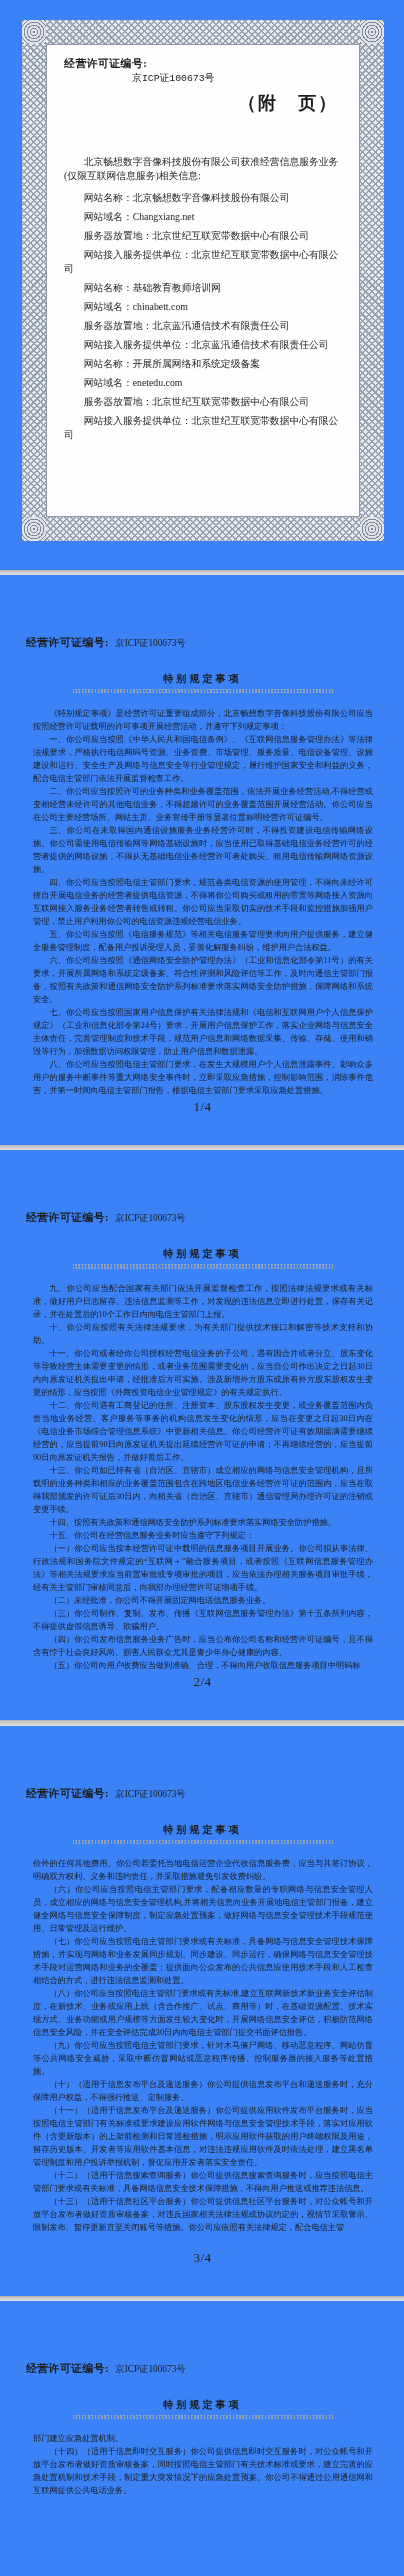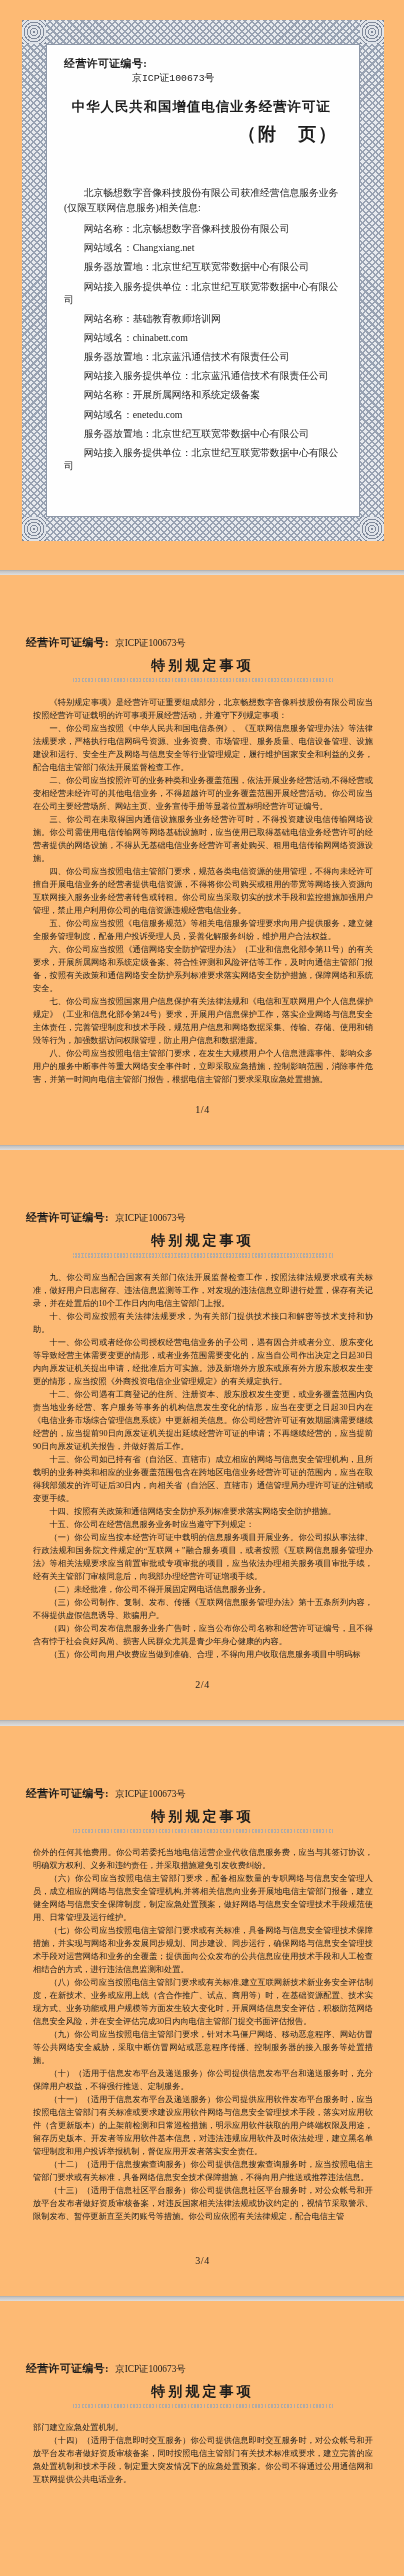--- a/index.html
+++ b/index.html
@@ -1,17 +1,17 @@
 <!DOCTYPE html>
 <html style="font-size:8.2px"><head>
 <meta charset="utf-8">
 <style>
   html,body{margin:0;padding:0;background:#e9e9e9;}
   body{width:405px;font-family:"Liberation Serif","DejaVu Serif",serif;color:#1c1c1c;}
-  .page{position:relative;width:405px;height:570px;background:#fdba74;overflow:hidden;}
+  .page{position:relative;width:405px;height:570px;background:#3b82f6;overflow:hidden;}
   .page-sep{height:5.2px;background:linear-gradient(180deg,#c2c2c2,#dedede);border-top:0.5px solid #b5b5b5;box-sizing:border-box;}
 
   
   .cert-frame{position:absolute;left:21.6px;right:21px;top:19.6px;bottom:29px;
     background:
       repeating-linear-gradient(45deg,#98a2b2 0 1.5px,rgba(0,0,0,0) 1.5px 4.6px),
       repeating-linear-gradient(-45deg,#98a2b2 0 1.5px,rgba(0,0,0,0) 1.5px 4.6px),
       #e7eaee;}
   .cert-corner{position:absolute;width:24px;height:24px;
     background:repeating-radial-gradient(circle at 50% 50%,#7e889a 0 1px,#dfe3e9 1px 3.1px);}
@@ -23,43 +23,42 @@
   .cert-title{font-size:13.4px;font-weight:700;text-align:center;letter-spacing:1px;margin-top:13.4px;}
   .cert-subtitle{font-size:18px;font-weight:700;text-align:right;margin-top:6px;letter-spacing:2.1px;}
   .cert-intro{font-size:9.8px;line-height:14.4px;text-indent:2em;margin-top:40px;text-align:justify;}
   .cert-entries{margin-top:7.2px;}
   .cert-entries p{font-size:9.8px;line-height:13.4px;margin:0 0 5.7px;text-indent:2em;text-align:justify;}
 
   
   .sp-header{margin:61px 0 0 26px;}
   .sp-license-label{font-size:10.8px;font-weight:700;letter-spacing:0.5px;}
   .sp-license-no{font-size:9.3px;margin-left:4.1px;}
-  .sp-title{font-size:14px;font-weight:700;text-align:center;letter-spacing:3.1px;margin:7px 0 0;}
+  .sp-title{font-size:10px;font-weight:700;text-align:center;letter-spacing:3.1px;margin:22px 0 0;}
   .sp-rule{width:260px;height:4.1px;margin:3.1px auto 0;opacity:.85;
     background:
       repeating-linear-gradient(105deg,#a3a9b1 0 1px,rgba(0,0,0,0) 1px 3.1px),
       repeating-linear-gradient(75deg,#a3a9b1 0 1px,rgba(0,0,0,0) 1px 3.1px);}
   .sp-body{margin:13.4px 32px 0 33px;}
   .sp-body p{font-size:8.2px;line-height:13px;margin:0;text-indent:2em;text-align:justify;}
   .sp-body p.cont{text-indent:0;}
-  .sp-pagenum{position:absolute;bottom:30px;left:0;width:100%;text-align:center;font-size:10px;letter-spacing:0.5px;}
+  .sp-pagenum{position:absolute;bottom:30px;left:0;width:100%;text-align:center;font-size:13px;letter-spacing:0.5px;}
 </style>
 </head>
 <body>
 
 <div class="page">
   <div class="cert-frame">
     <div class="cert-corner corner-tl"></div>
     <div class="cert-corner corner-tr"></div>
     <div class="cert-corner corner-bl"></div>
     <div class="cert-corner corner-br"></div>
     <div class="cert-content">
       <div class="cert-label">经营许可证编号:</div>
       <div class="cert-number">京ICP证100673号</div>
-      <div class="cert-title">中华人民共和国增值电信业务经营许可证</div>
       <div class="cert-subtitle">（附　页）</div>
       <div class="cert-intro">北京畅想数字音像科技股份有限公司获准经营信息服务业务(仅限互联网信息服务)相关信息:</div>
       <div class="cert-entries">
         <p>网站名称：北京畅想数字音像科技股份有限公司</p>
         <p>网站域名：Changxiang.net</p>
         <p>服务器放置地：北京世纪互联宽带数据中心有限公司</p>
         <p>网站接入服务提供单位：北京世纪互联宽带数据中心有限公司</p>
         <p>网站名称：基础教育教师培训网</p>
         <p>网站域名：chinabett.com</p>
         <p>服务器放置地：北京蓝汛通信技术有限责任公司</p>

